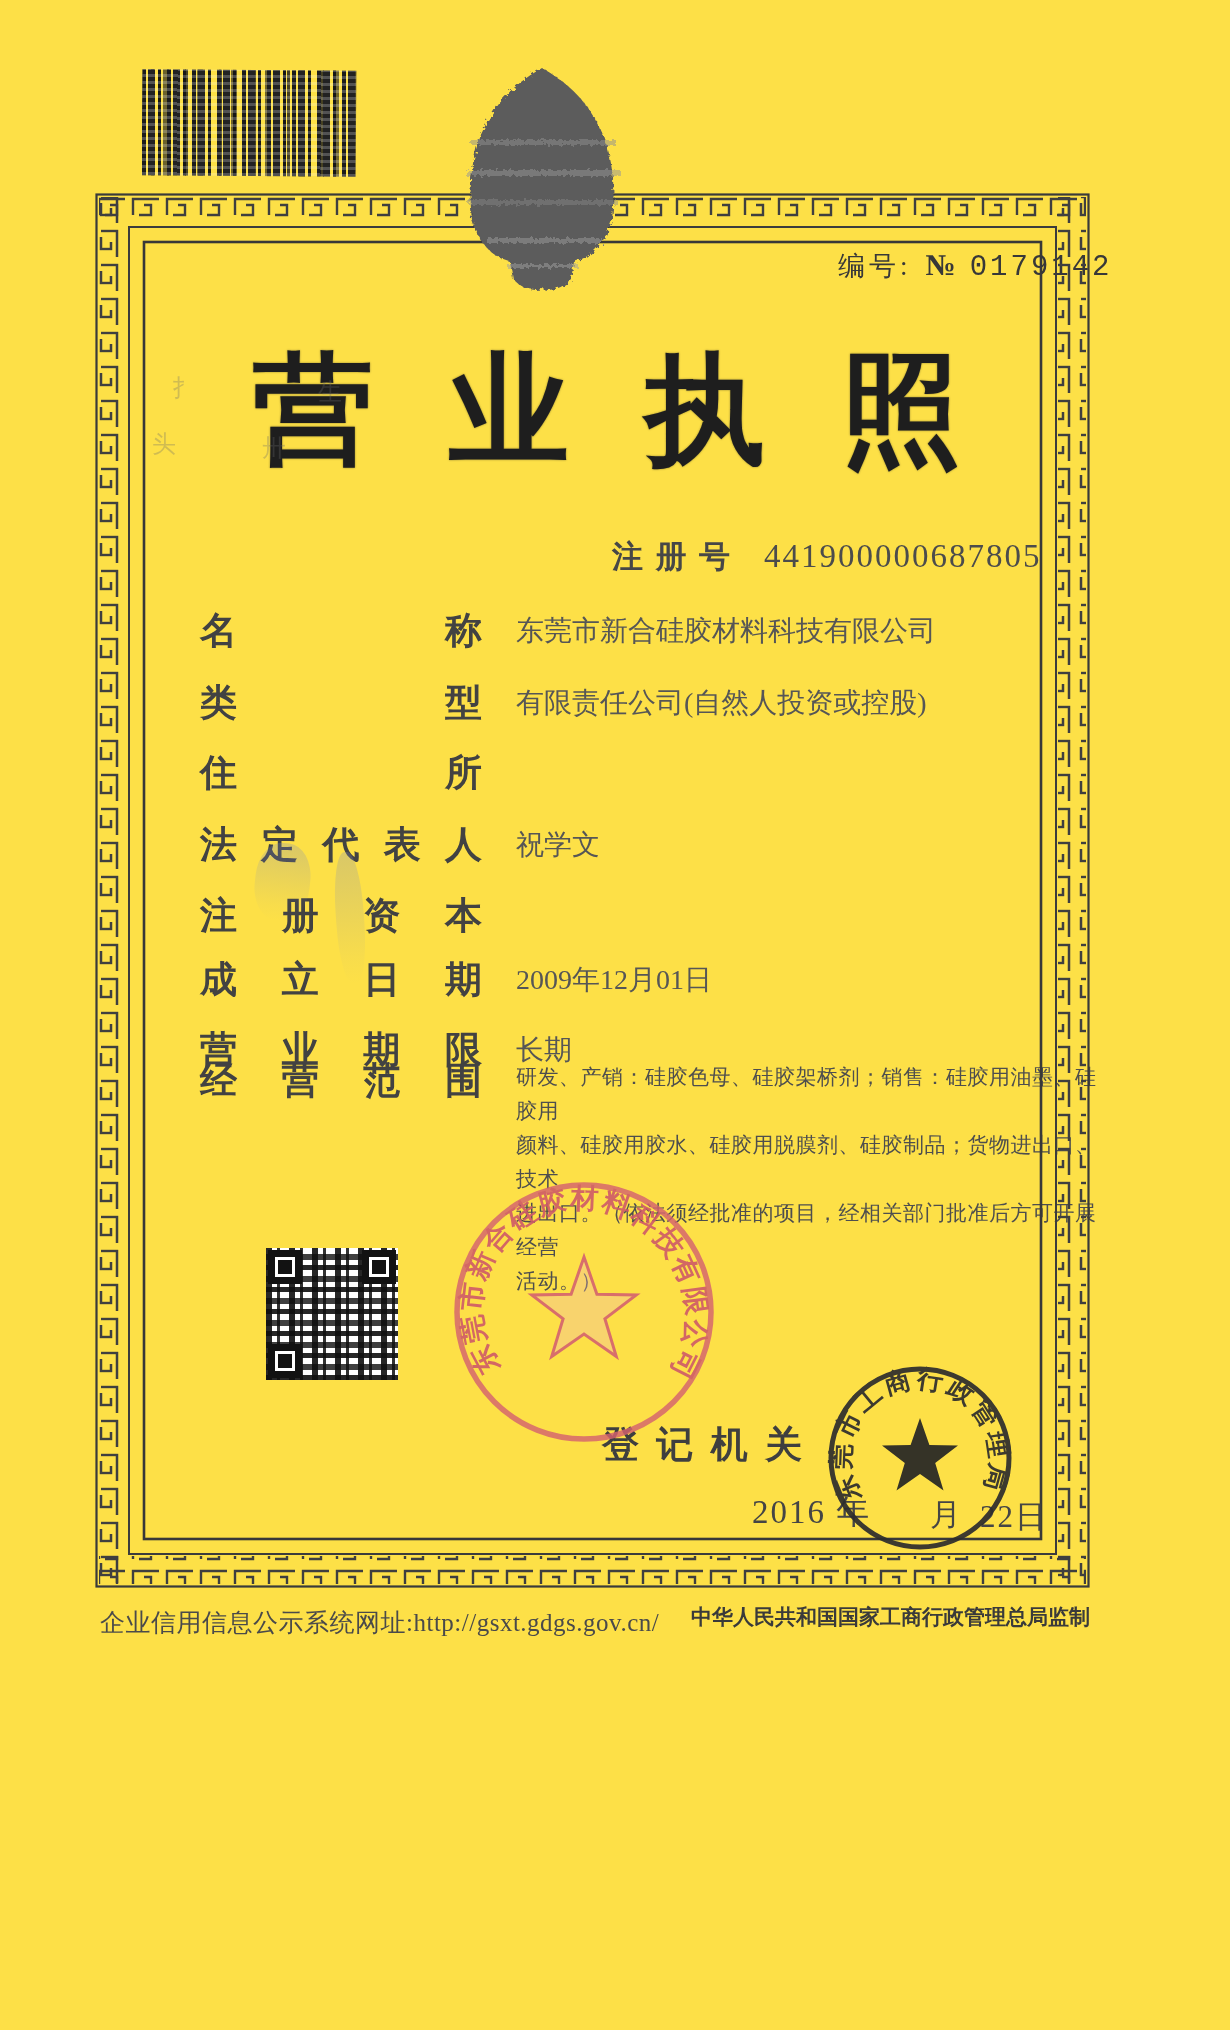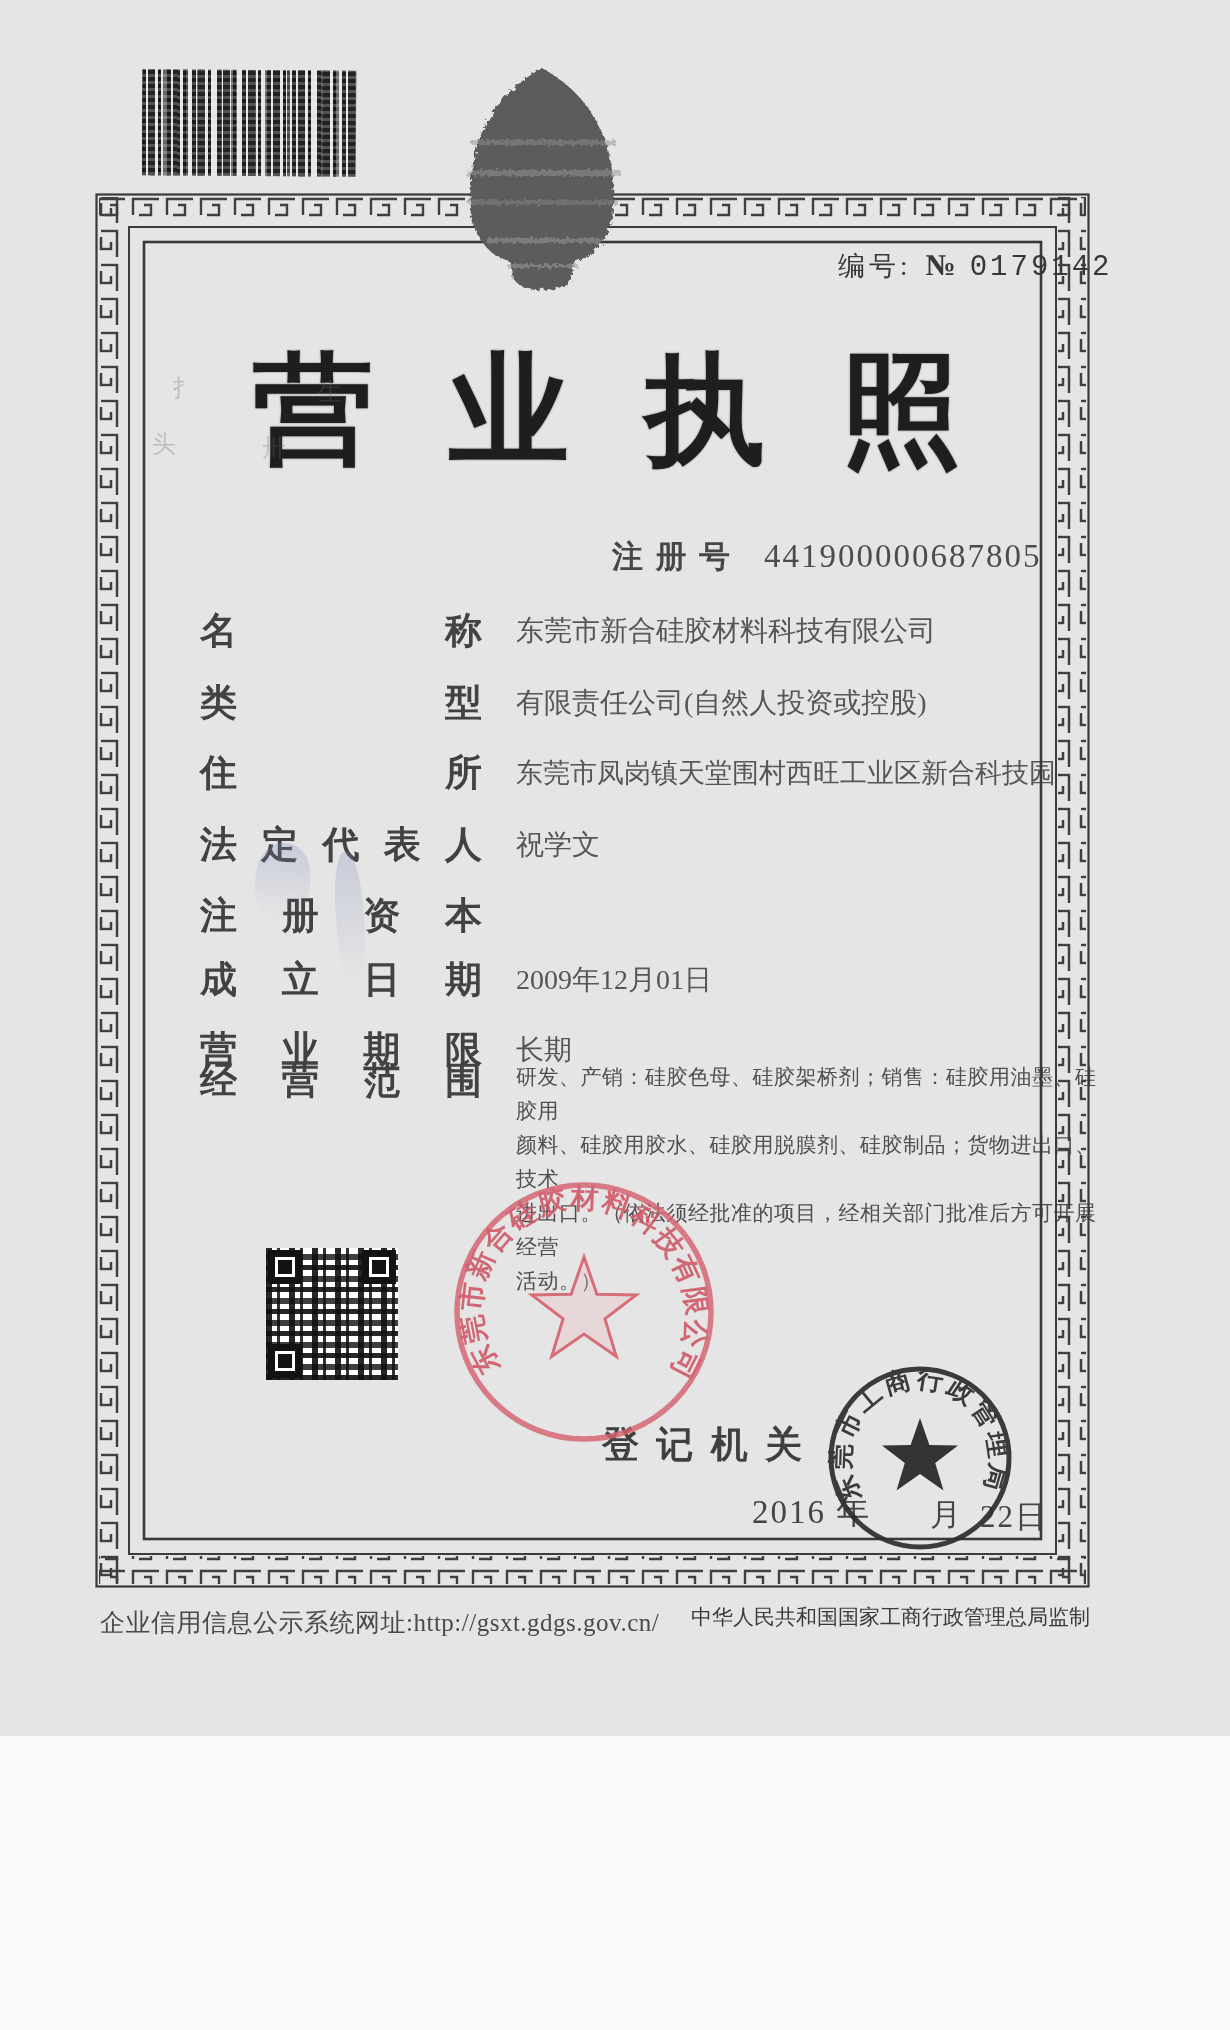--- a/index.html
+++ b/index.html
@@ -1,18 +1,18 @@
 <!DOCTYPE html>
 <html><head>
 <meta charset="utf-8">
 <style>
   html,body{margin:0;padding:0;background:#fafaf8;}
   .cert{
-    position:relative;width:1230px;height:1736px;overflow:hidden;
-    background:#e5e5e5;
+    position:relative;width:1230px;height:2030px;overflow:hidden;
+    background:#fde047;
     font-family:"Liberation Serif","DejaVu Serif",serif;
     color:#3d3d3d;
   }
   
   .barcode{
     position:absolute;left:142px;top:70px;width:214px;height:106px;
     transform:rotate(.4deg);
     background-color:transparent;
     background-image:
       repeating-linear-gradient(0deg, rgba(255,255,255,.22) 0 3px, transparent 3px 7px),
@@ -63,21 +63,21 @@
   .registry-label{
     position:absolute;left:602px;top:1420px;width:200px;font-size:37px;font-weight:600;color:#3f3f3f;
     display:flex;justify-content:space-between;z-index:2;
   }
   .issue-date{position:absolute;left:752px;top:1490px;width:330px;z-index:2;color:#454545;}
   .issue-date .y{font-size:33px;letter-spacing:2px;}
   .issue-date .m{font-size:31px;position:absolute;left:178px;top:4px;}
   .issue-date .d{font-size:31px;position:absolute;left:228px;top:6px;letter-spacing:2px;}
   
   .footer-left{position:absolute;left:100px;top:1606px;font-size:25px;color:#4a4a4a;letter-spacing:.5px;}
-  .footer-right{position:absolute;left:690px;top:1603px;width:400px;text-align:right;font-size:21px;font-weight:400;color:#3a3a3a;}
+  .footer-right{position:absolute;left:690px;top:1603px;width:400px;text-align:right;font-size:21px;font-weight:700;color:#3a3a3a;}
   
   .border-frame{position:absolute;left:95px;top:193px;z-index:1;}
   
   .pencil{position:absolute;font-size:24px;color:#6a6a6a;opacity:.3;z-index:2;}
   .smudge{position:absolute;border-radius:45%;opacity:.28;z-index:2;
     background:linear-gradient(180deg,#7d89ba 0%,rgba(125,137,186,.15) 80%,transparent 100%);}
 </style>
 </head>
 <body>
 
@@ -154,21 +154,20 @@
         <span>类</span>
         <span>型</span>
       </span>
     <span class="field-value">有限责任公司(自然人投资或控股)</span>
   </div>
   <div class="field-row" style="top:750px;">
     <span class="field-label">
         <span>住</span>
         <span>所</span>
       </span>
-    <span class="field-value" style="font-size:27px;">东莞市凤岗镇天堂围村西旺工业区新合科技园</span>
   </div>
   <div class="field-row" style="top:822px;">
     <span class="field-label">
         <span>法</span>
         <span>定</span>
         <span>代</span>
         <span>表</span>
         <span>人</span>
       </span>
     <span class="field-value">祝学文</span>

